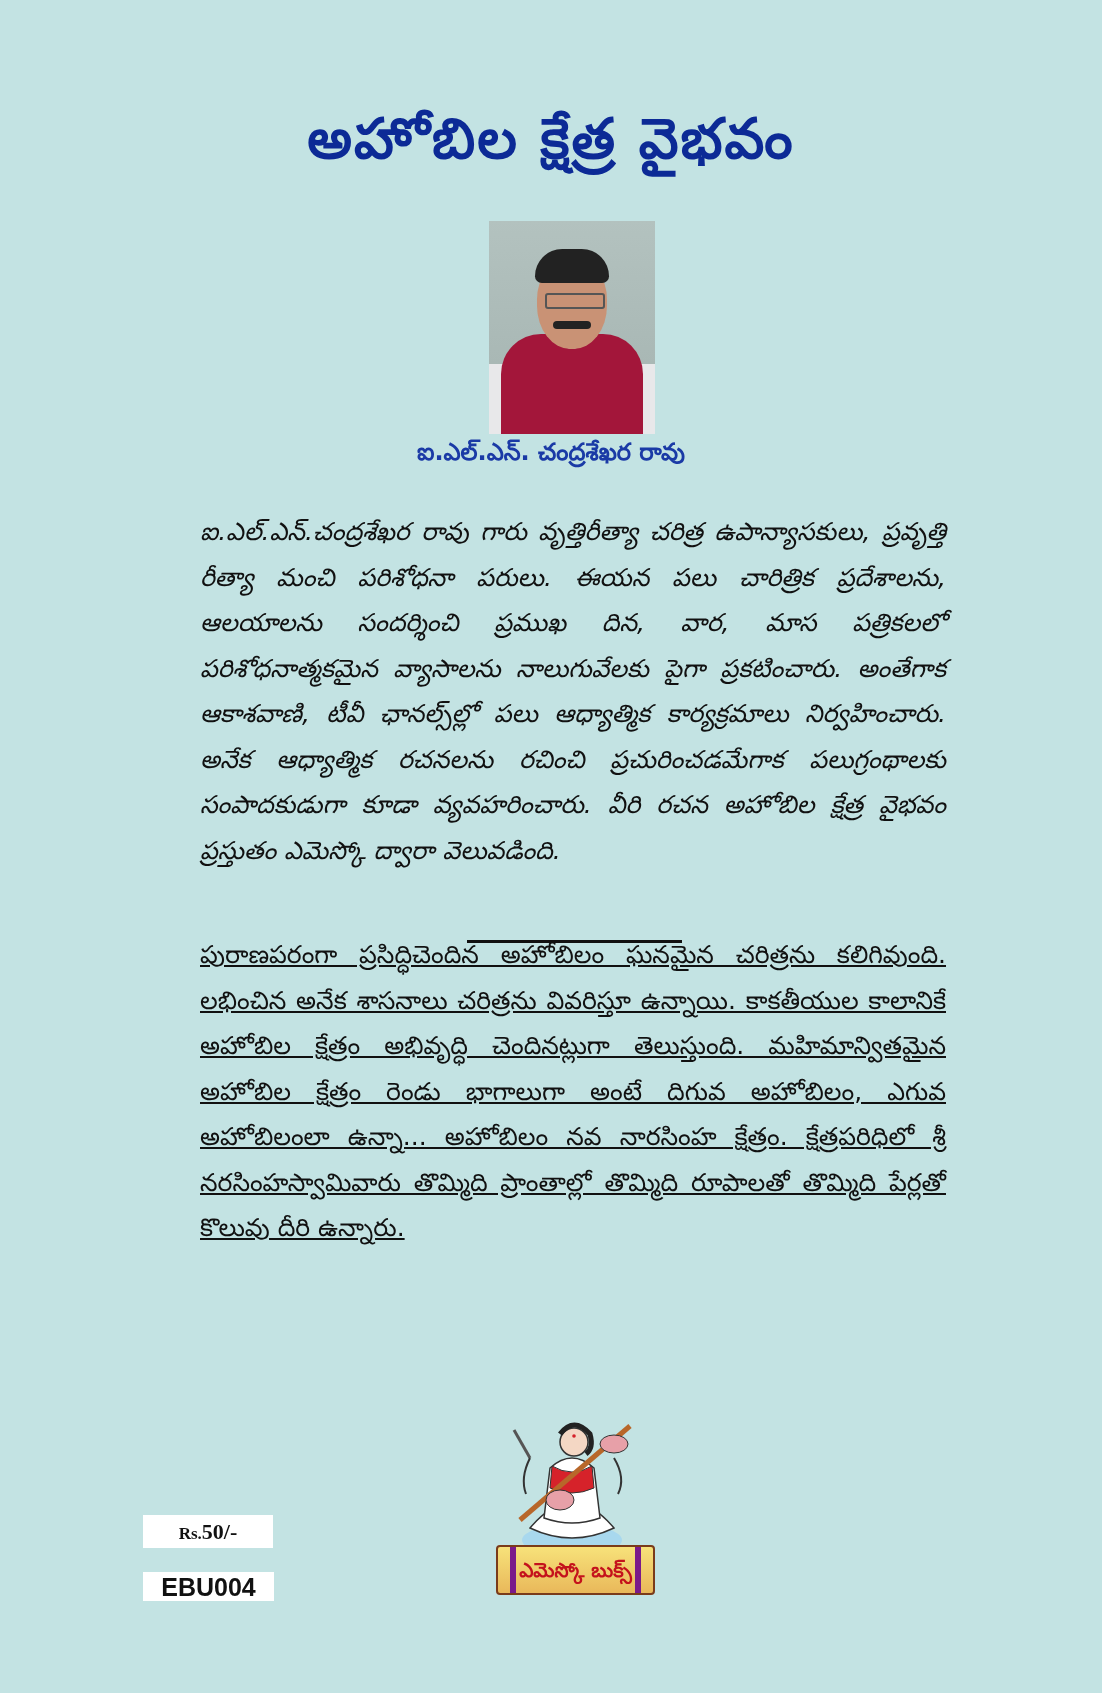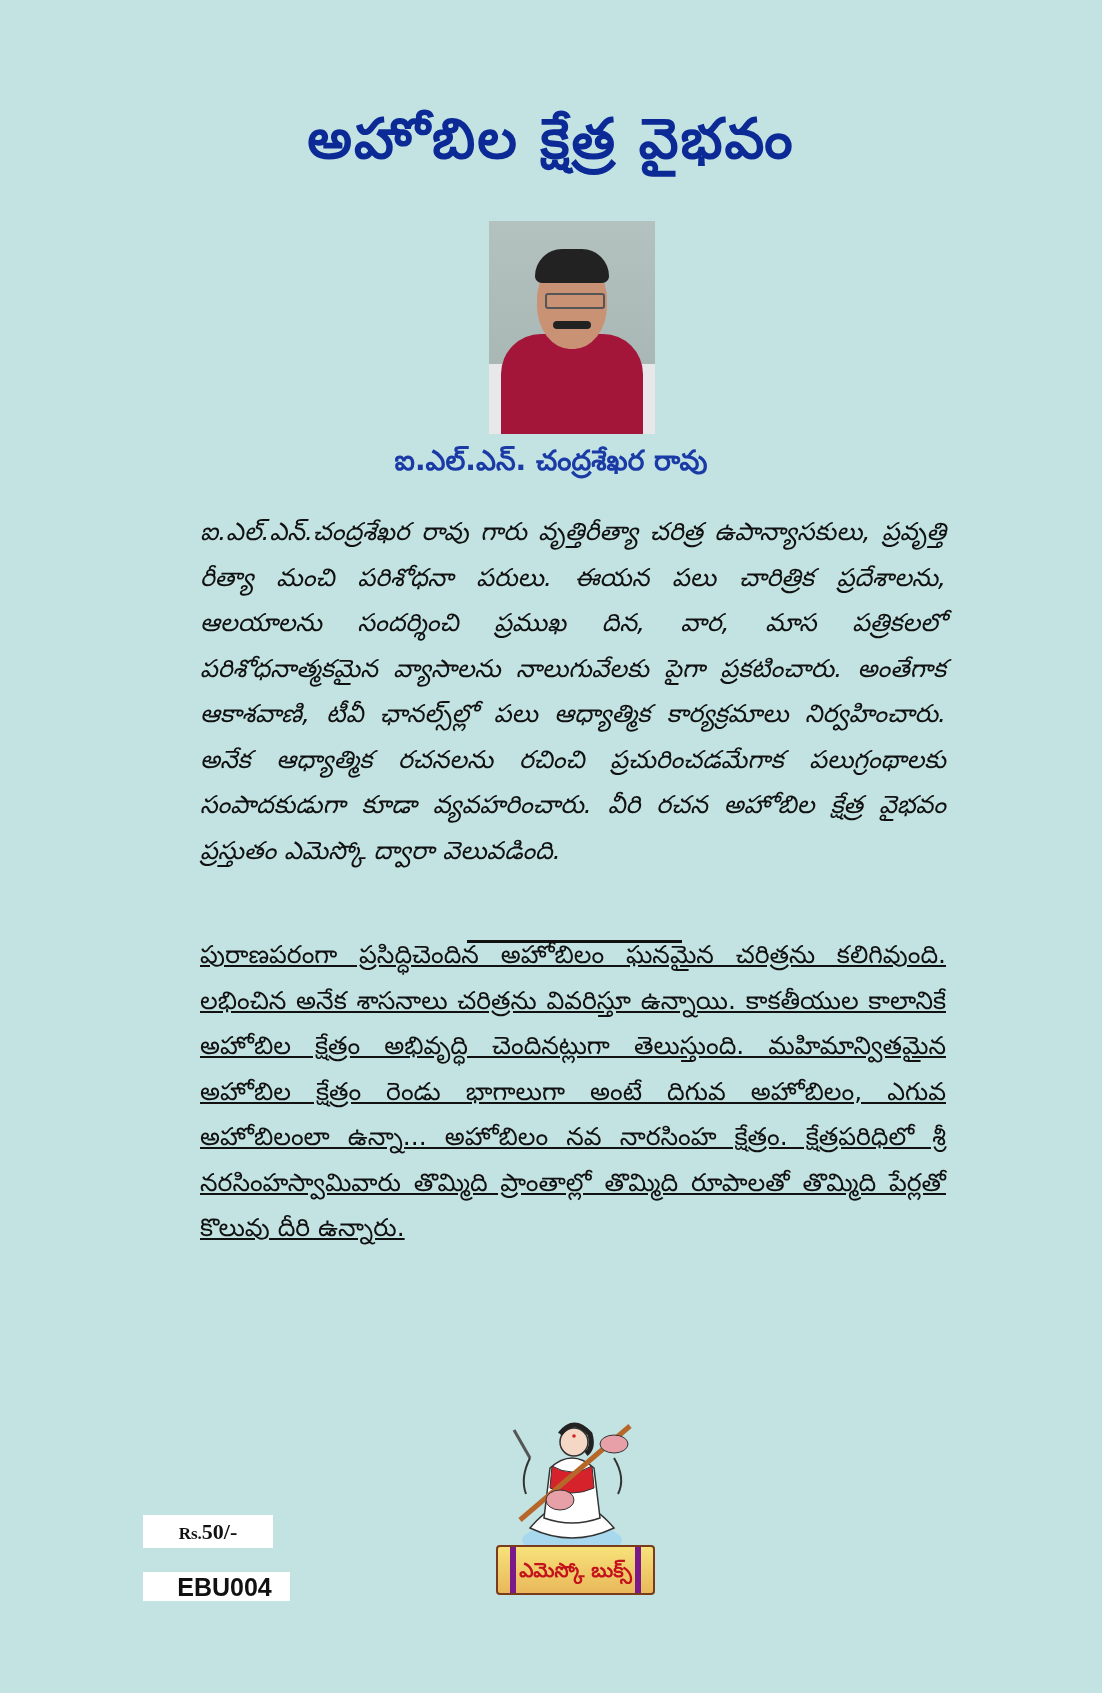--- a/index.html
+++ b/index.html
@@ -44,42 +44,42 @@
   .photo .glasses {
     position:absolute; left:56px; top:72px; width:56px; height:12px;
     border:2px solid #555; border-radius:3px;
   }
   .photo .mustache {
     position:absolute; left:64px; top:100px; width:38px; height:8px;
     background:#222; border-radius:6px;
   }
   .author {
     position:absolute; left:0; top:438px; width:1102px; text-align:center;
-    font-size:28px; font-weight:bold; color:#1a3aa6;margin-top:6px;
+    font-size:24px; font-weight:bold; color:#1a3aa6;
   }
   .para {
     position:absolute; left:200px; width:746px;
     font-size:25px; color:#111; line-height:45.5px;
     text-align:justify;
   }
   .para1 { top:509px;font-style:italic; }
   .para2 { top:932px;text-decoration:underline; }
   .divider {
     position:absolute; left:467px; top:940px; width:215px; height:3px; background:#111;
   }
   .price {
     position:absolute; left:143px; top:1515px; width:130px; height:33px;
     background:#fff; text-align:center; line-height:33px;
     font-family:Liberation Serif, serif; font-weight:bold; font-size:22px; color:#111;
   }
   .price small { font-size:17px; }
   .code {
     position:absolute; left:143px; top:1572px; width:131px; height:29px;
     background:#fff; text-align:center; line-height:30px;
-    font-family:"Liberation Sans", sans-serif; font-weight:bold; font-size:25px; color:#111;padding-left:16px;
+    font-family:"Liberation Sans", sans-serif; font-weight:bold; font-size:25px; color:#111;
   }
   .logo {
     position:absolute; left:490px; top:1408px; width:165px; height:190px;
   }
   .logo-banner {
     position:absolute; left:496px; top:1545px; width:155px; height:46px;
     background:linear-gradient(#f7e27a,#e9b85a);
     border:2px solid #7a3b1a; border-radius:4px;
     text-align:center; line-height:46px;
     font-size:20px; font-weight:bold; color:#c4121c;

